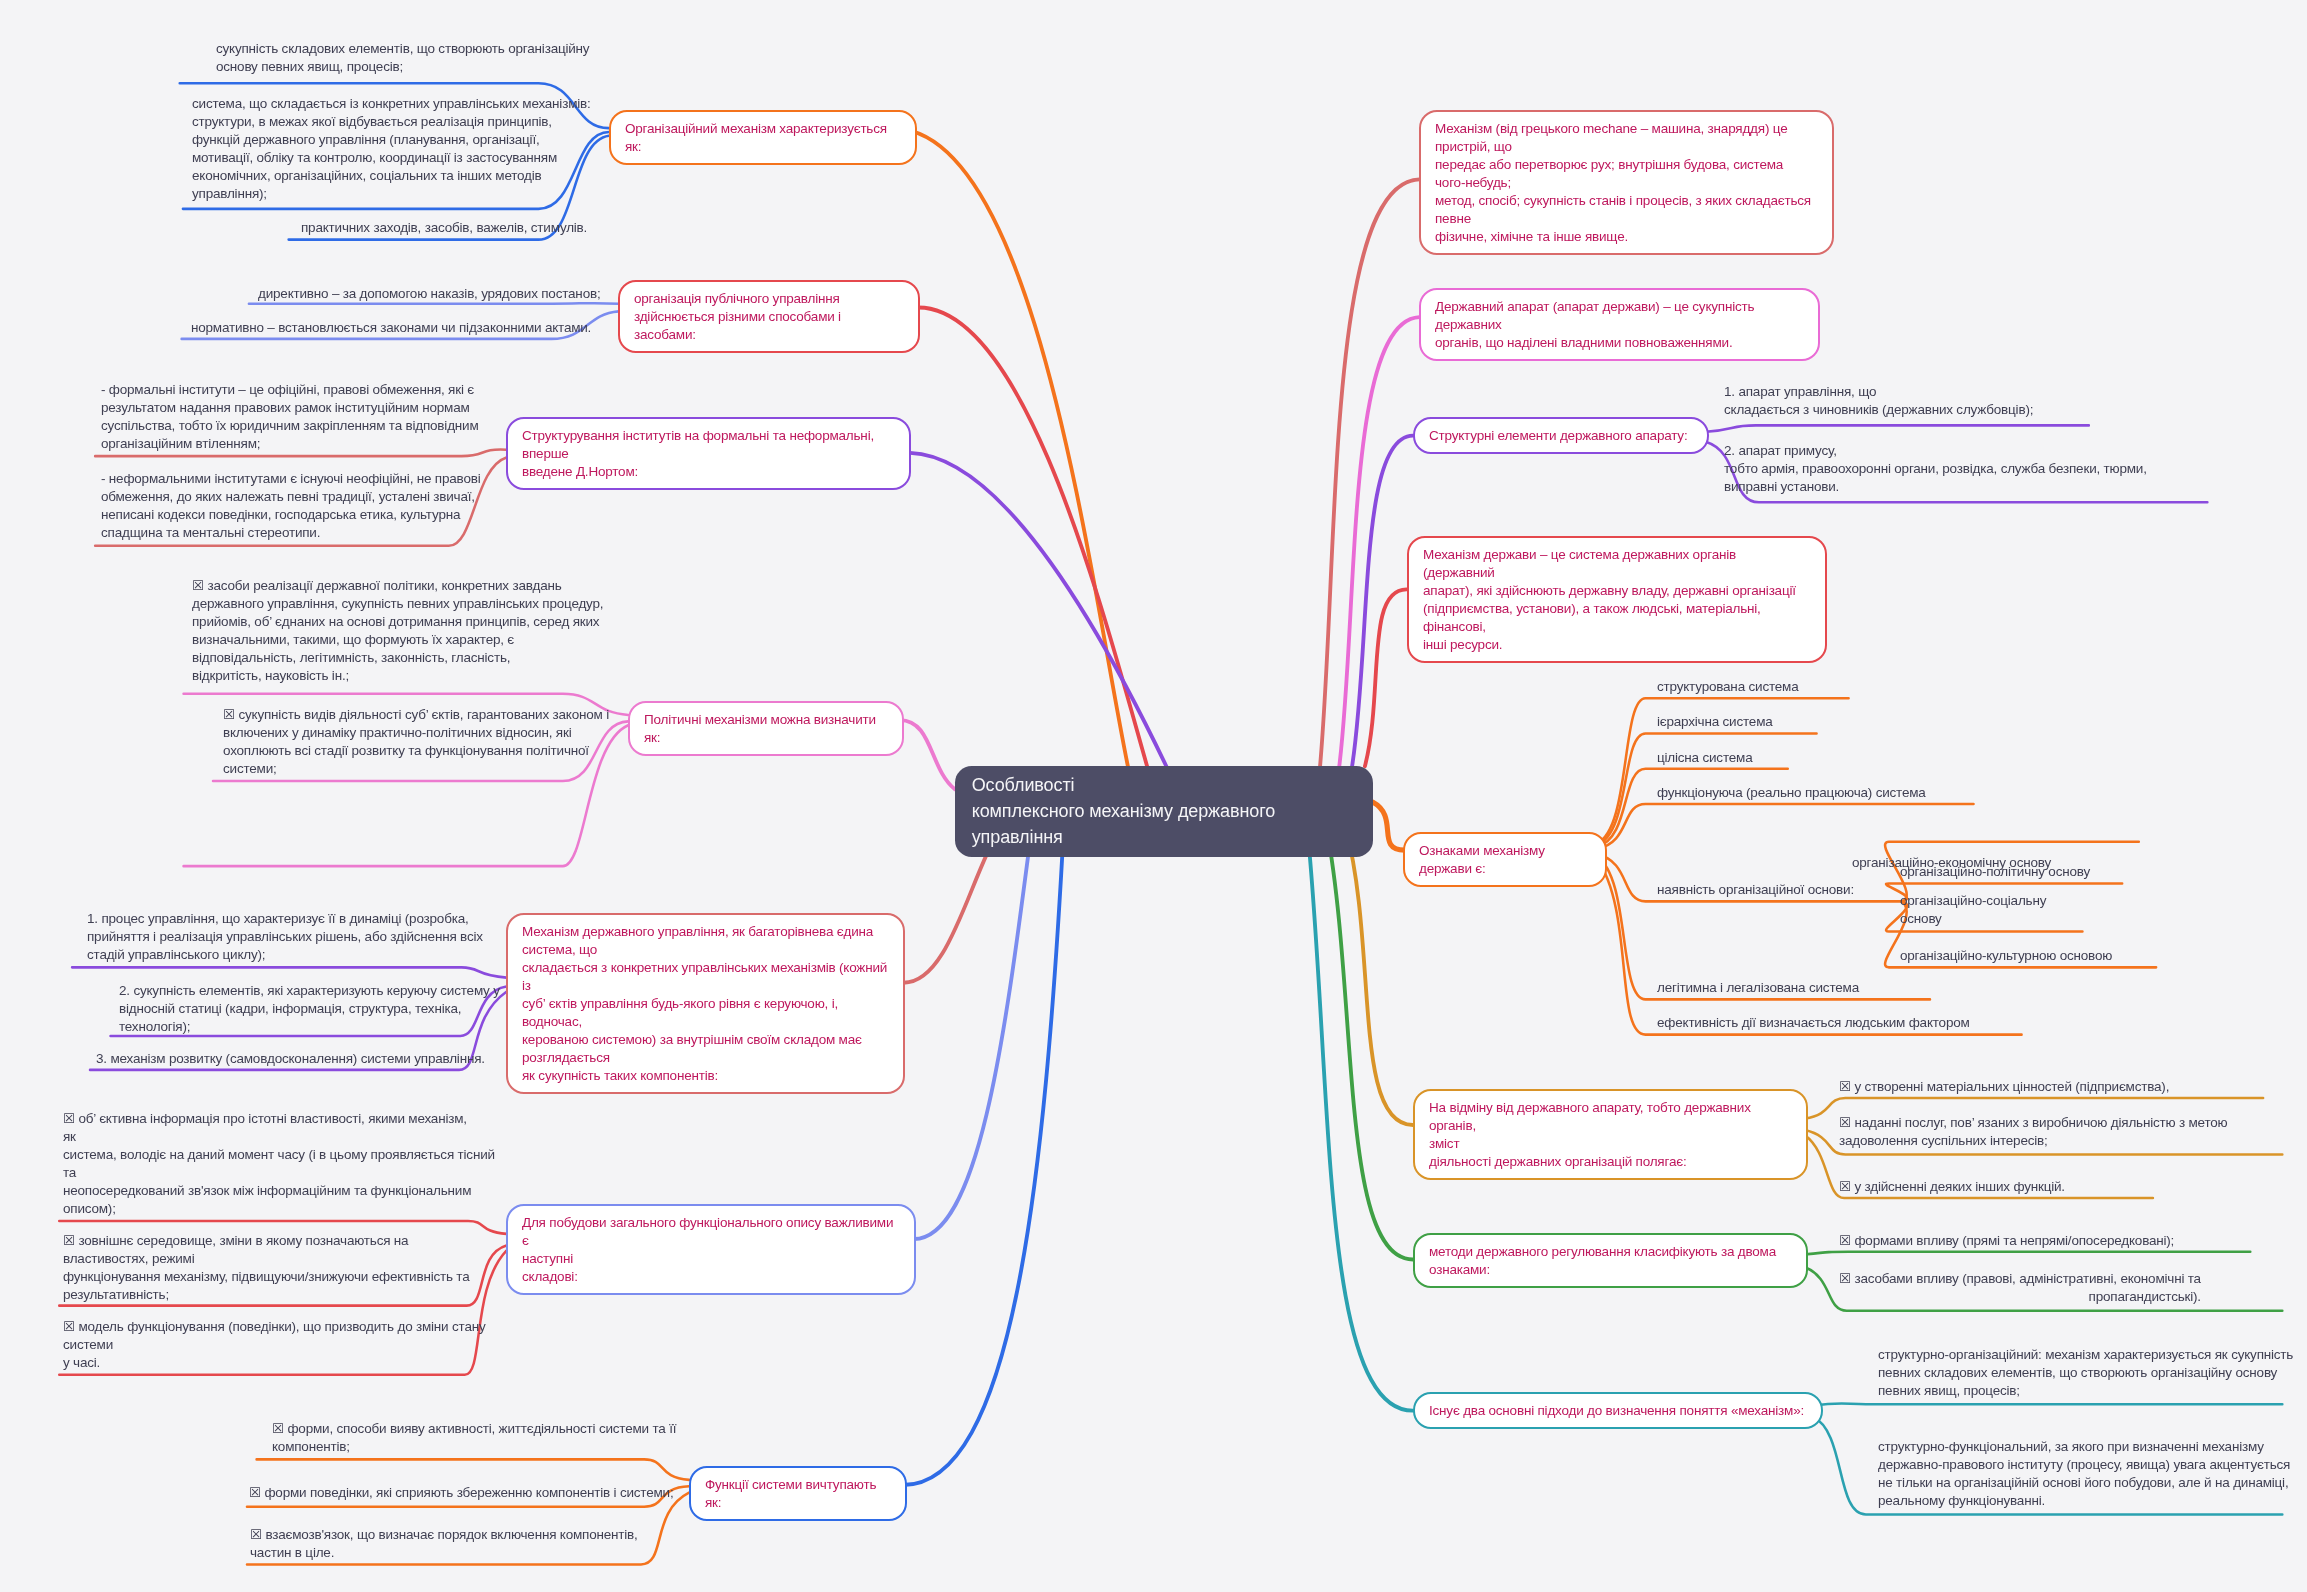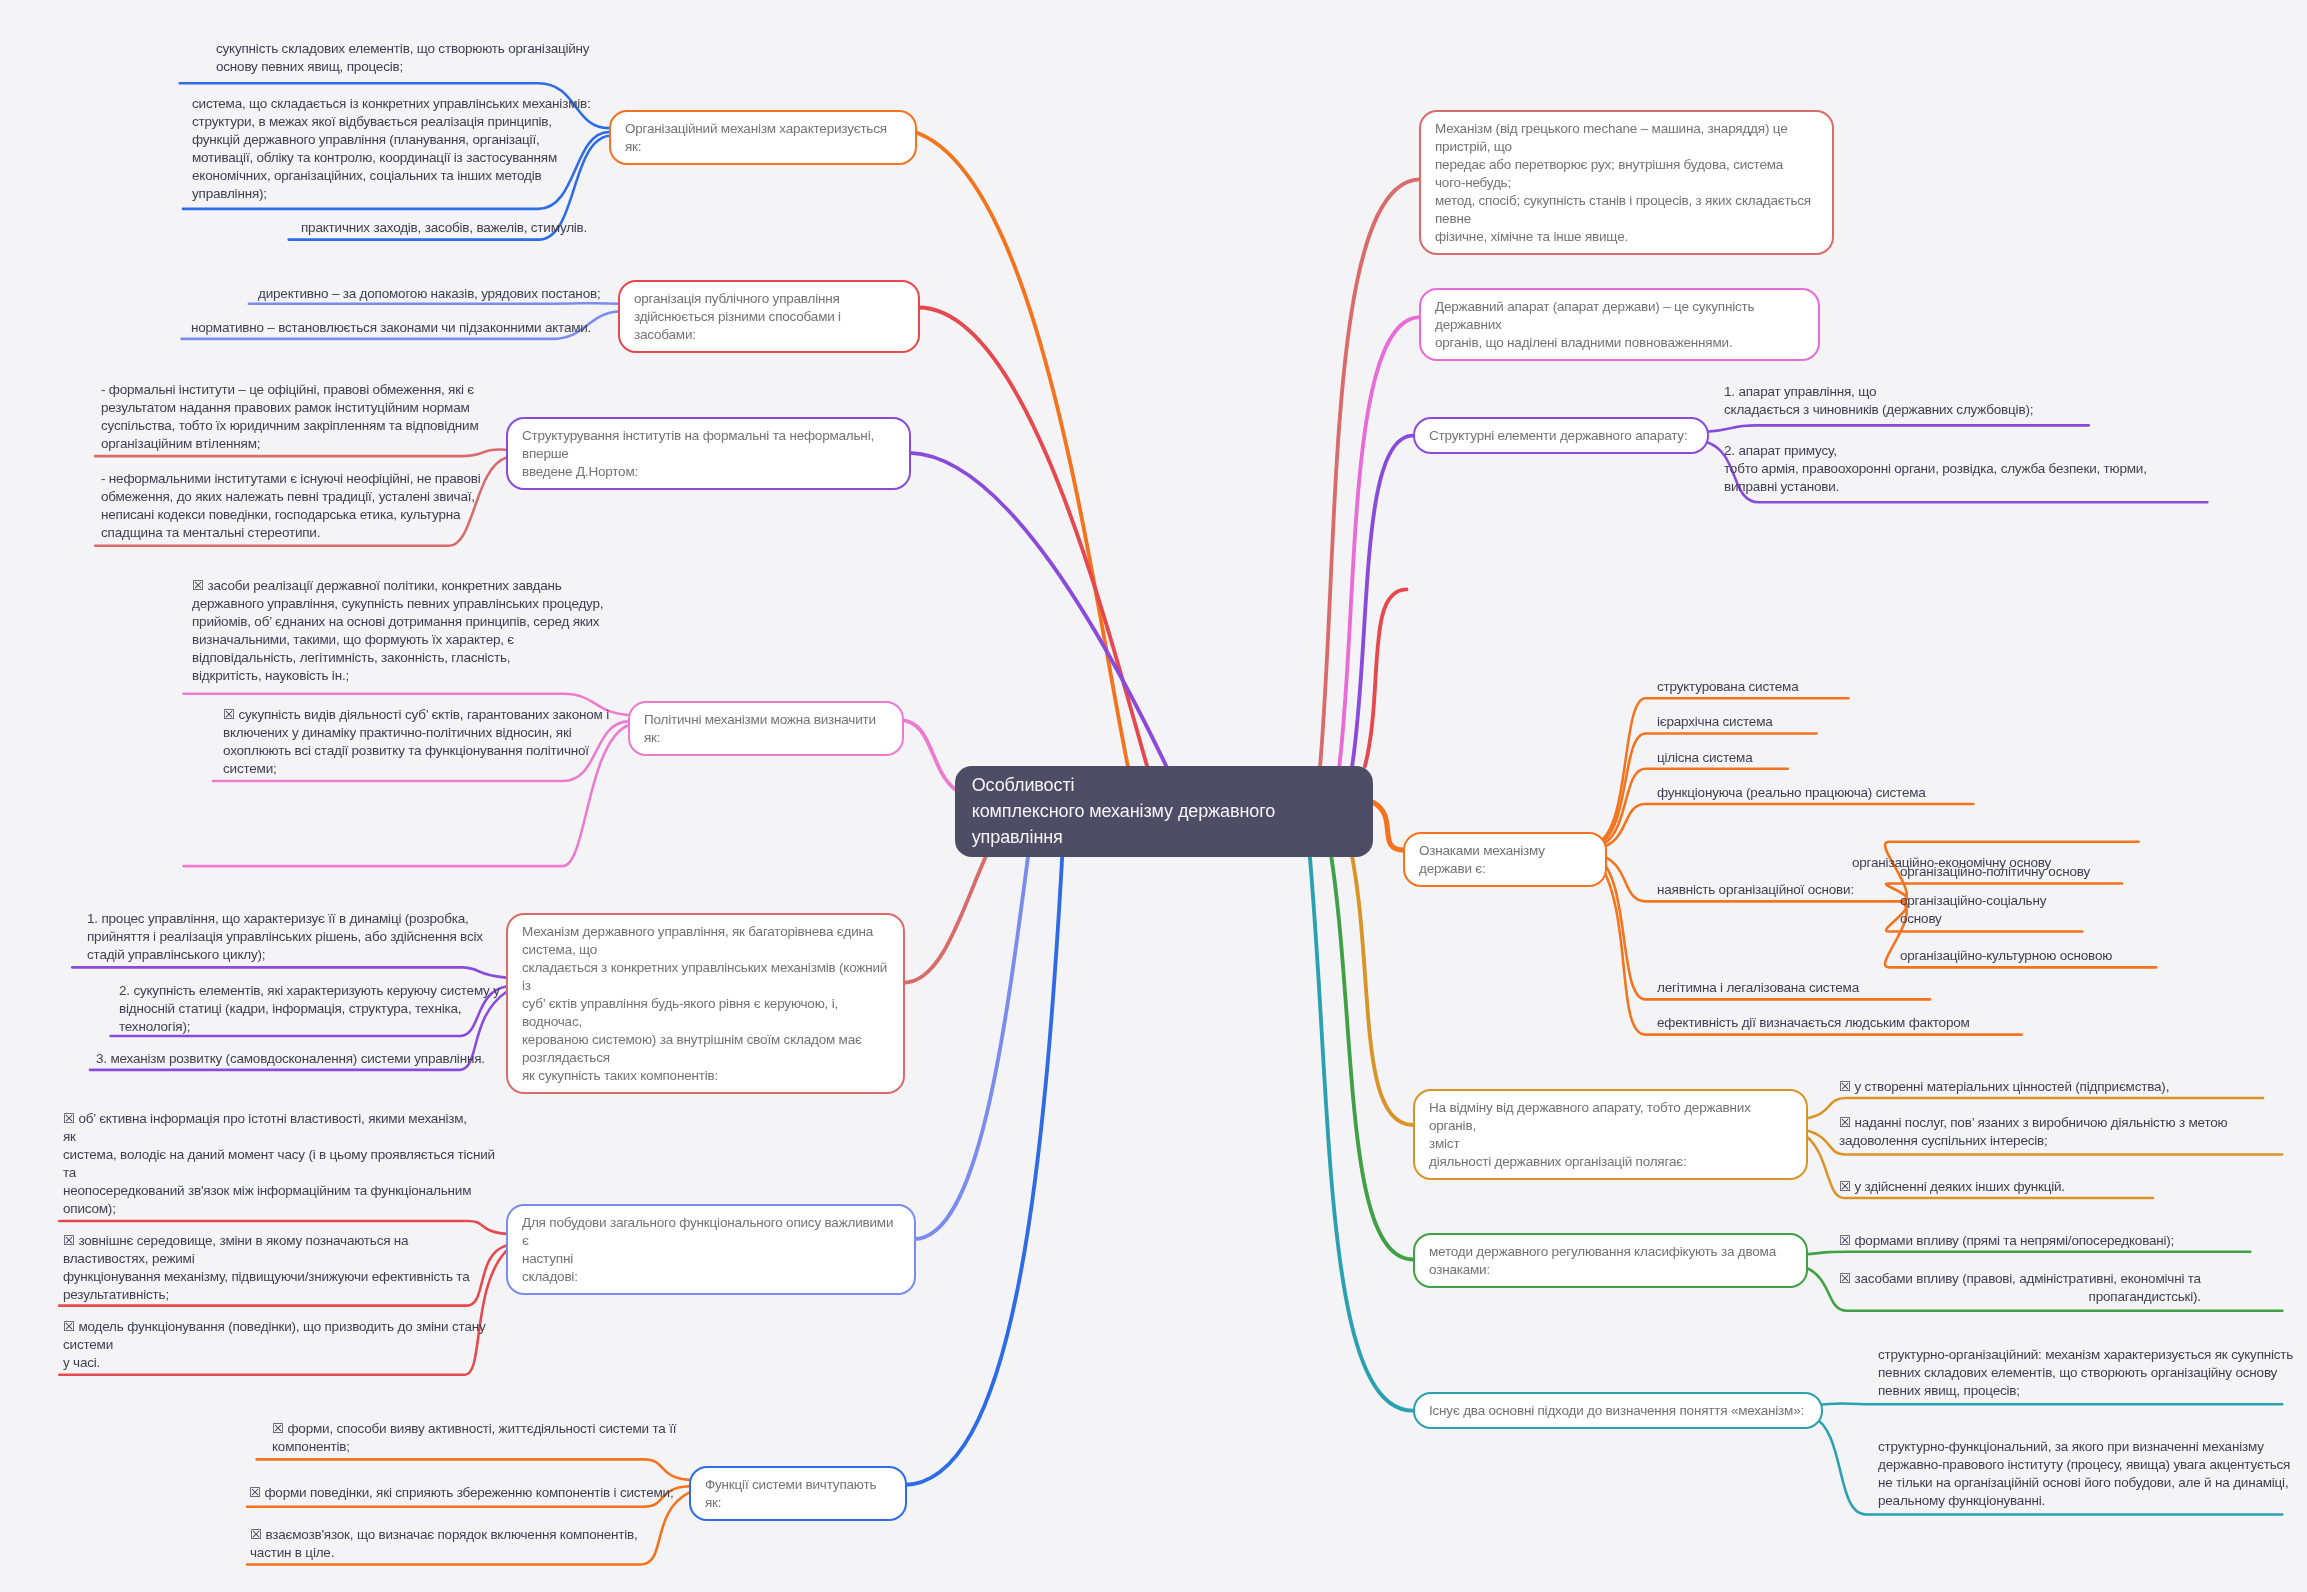--- a/index.html
+++ b/index.html
@@ -12,21 +12,21 @@
   #canvas{position:relative;width:2307px;height:1592px;overflow:hidden;}
   svg.edges{position:absolute;left:0;top:0;width:2307px;height:1592px;}
   svg.edges path{fill:none;stroke-linecap:round;}
   .topic{
     position:absolute;
     background:#ffffff;
     border-radius:18px;
     padding:7.7px 14px;
     font-size:13.5px;line-height:18px;letter-spacing:-0.2px;
     white-space:pre-line;
-    color:#737373;
+    color:#be185d;
     box-sizing:border-box;
     z-index:3;
   }
   .root{
     position:absolute;
     background:#4d4d66;
     color:#f5f5f7;
     border-radius:16.7px;
     padding:6.4px 16.7px;
     font-size:18px;line-height:26px;letter-spacing:-0.1px;
@@ -210,20 +210,25 @@
   <div class="topic" style="left:1419px;top:288px;width:401px;border:2.6px solid #e96bd5;">Державний апарат (апарат держави) – це сукупність державних
 органів, що наділені владними повноваженнями.</div>
 
   <div class="topic" style="left:1413px;top:417px;width:296px;border:2.6px solid #8a4bdd;">Структурні елементи державного апарату:</div>
   <div class="leaf" style="left:1724px;top:383px;">1. апарат управління, що
 складається з чиновників (державних службовців);</div>
   <div class="leaf" style="left:1724px;top:442px;">2. апарат примусу,
 тобто армія, правоохоронні органи, розвідка, служба безпеки, тюрми,
 виправні установи.</div>
 
+  <div class="topic" style="left:1407px;top:536px;width:420px;border:2.6px solid #e5484d;">Механізм держави – це система державних органів (державний
+апарат), які здійснюють державну владу, державні організації
+(підприємства, установи), а також людські, матеріальні,
+фінансові,
+інші ресурси.</div>
 
   <div class="topic" style="left:1403px;top:832px;width:204px;border:2.6px solid #f4731c;">Ознаками механізму держави є:</div>
   <div class="leaf" style="left:1657px;top:678px;">структурована система</div>
   <div class="leaf" style="left:1657px;top:713px;">ієрархічна система</div>
   <div class="leaf" style="left:1657px;top:749px;">цілісна система</div>
   <div class="leaf" style="left:1657px;top:784px;">функціонуюча (реально працююча) система</div>
   <div class="leaf" style="left:1657px;top:881px;">наявність організаційної основи:</div>
   <div class="leaf" style="left:1657px;top:979px;">легітимна і легалізована система</div>
   <div class="leaf" style="left:1657px;top:1014px;">ефективність дії визначається людським фактором</div>
   <div class="leaf" style="left:1852px;top:822px;margin-top:32px;">організаційно-економічну основу</div>

